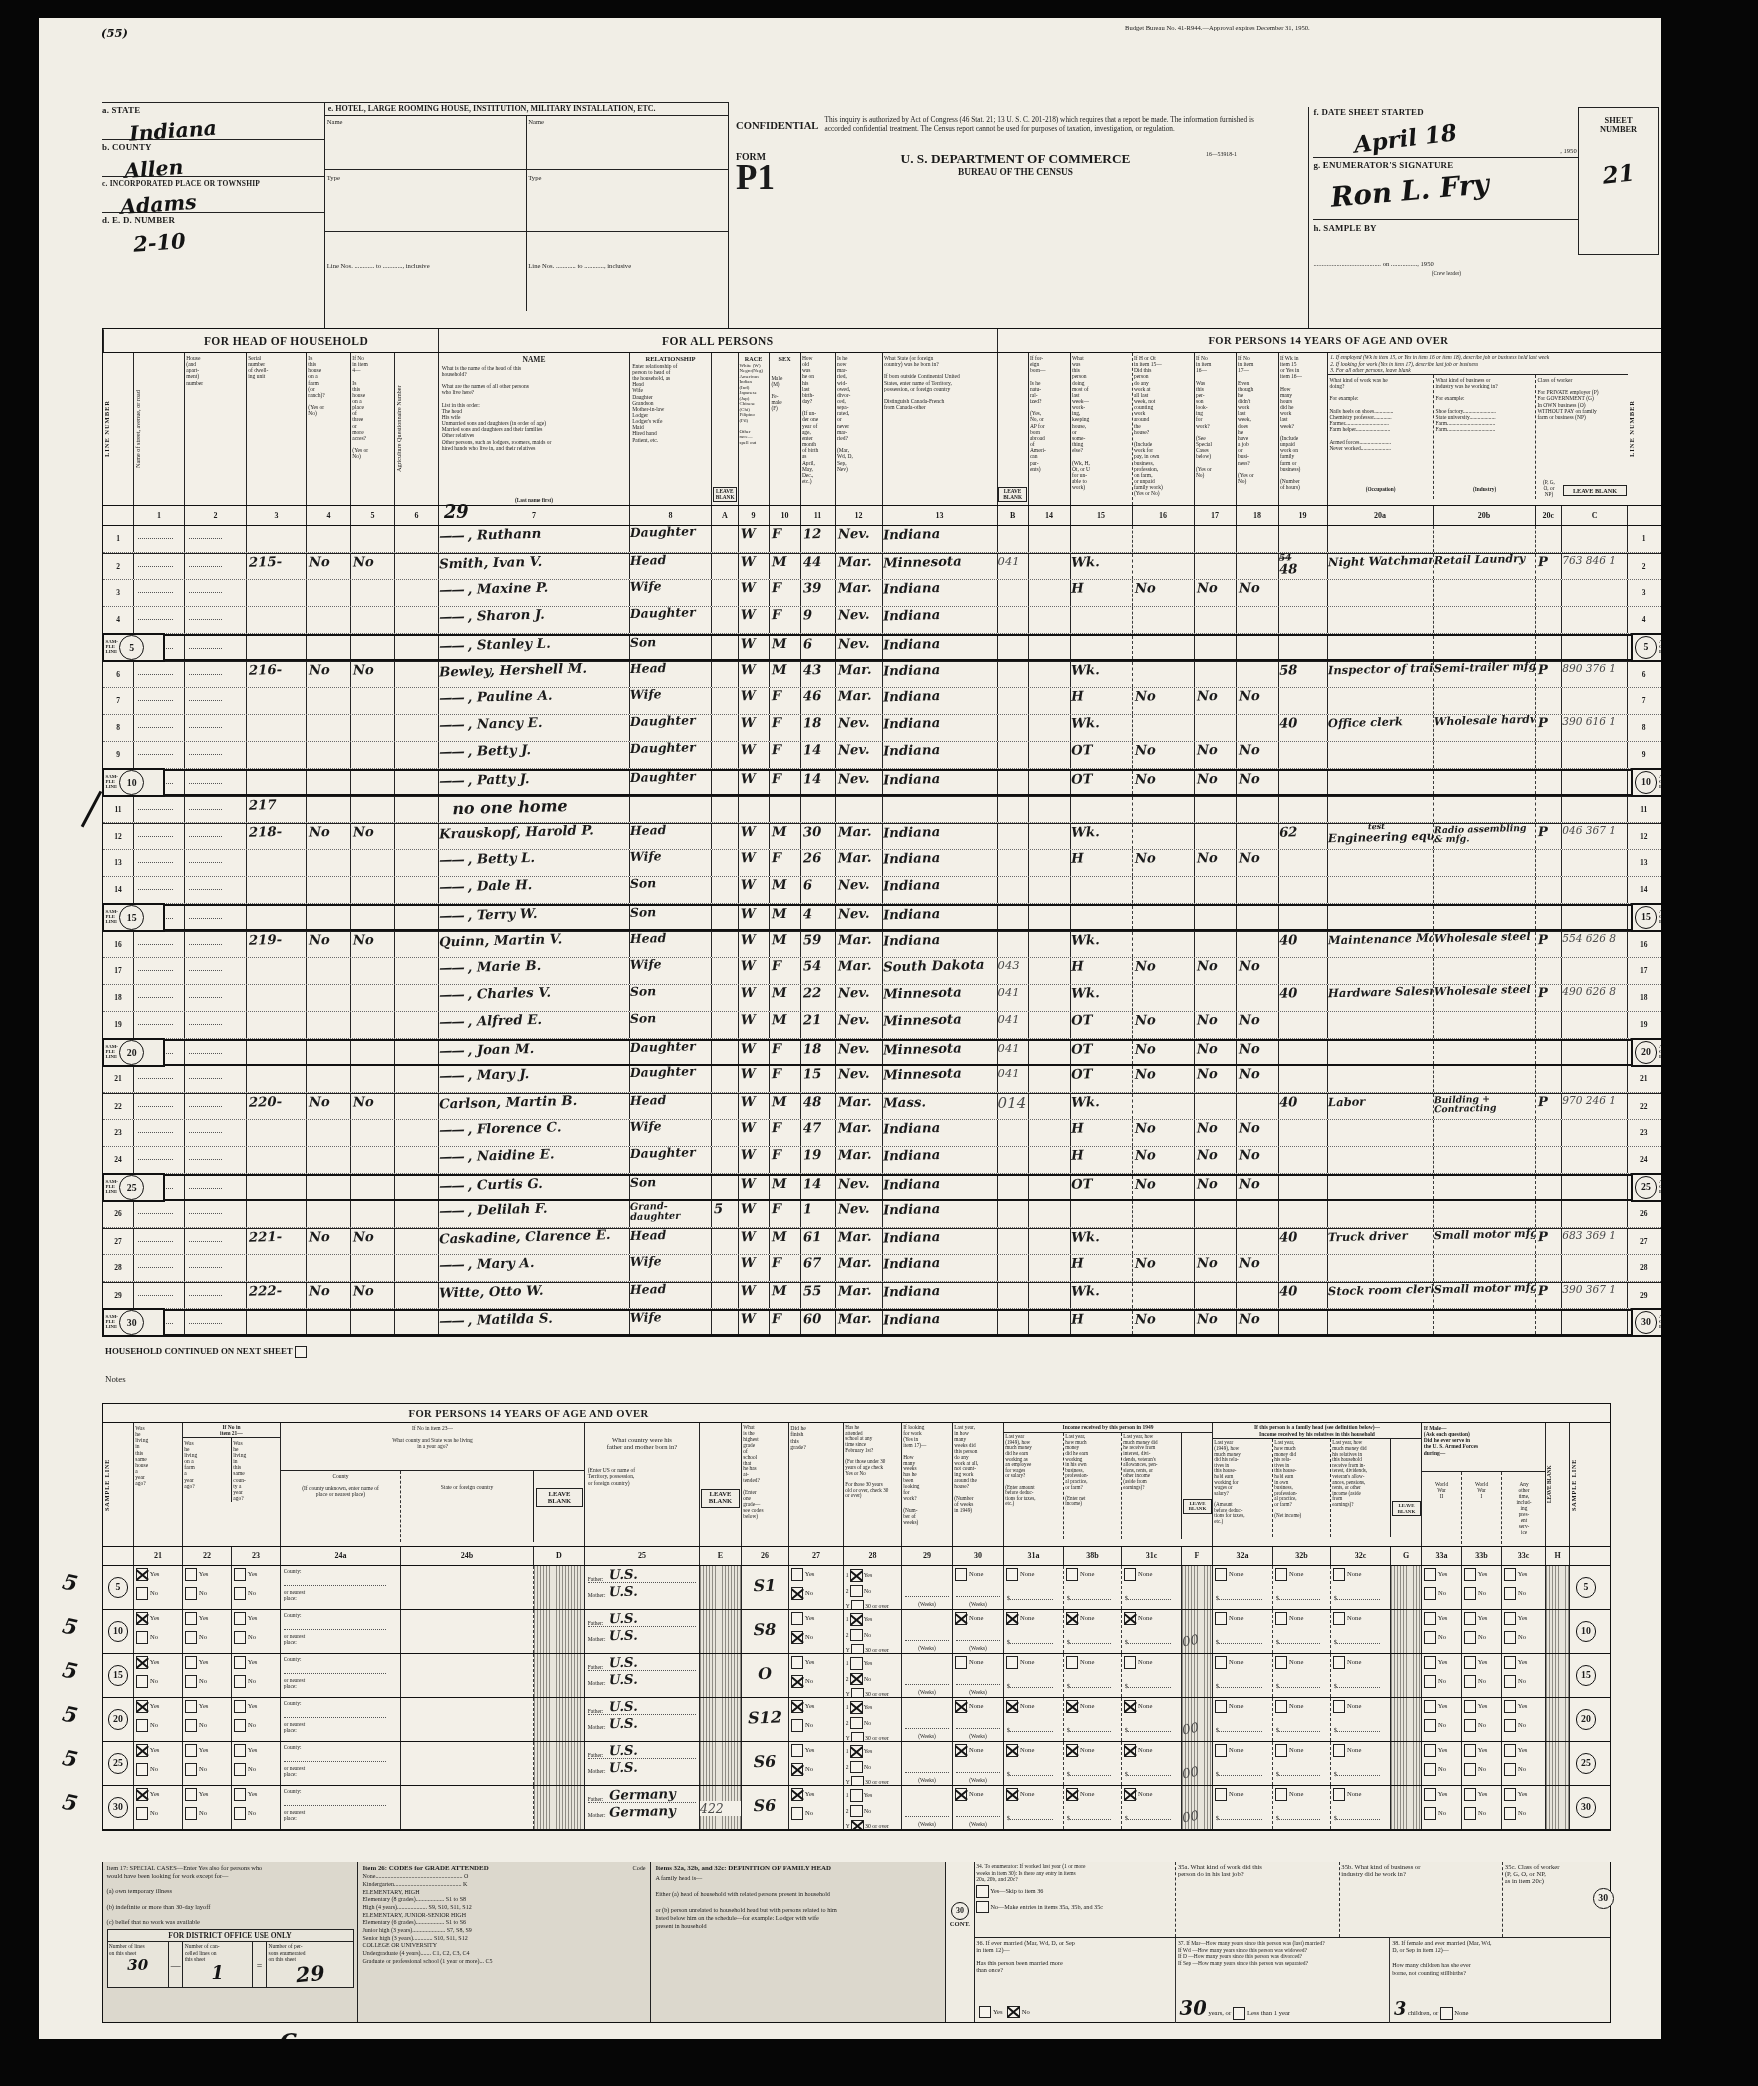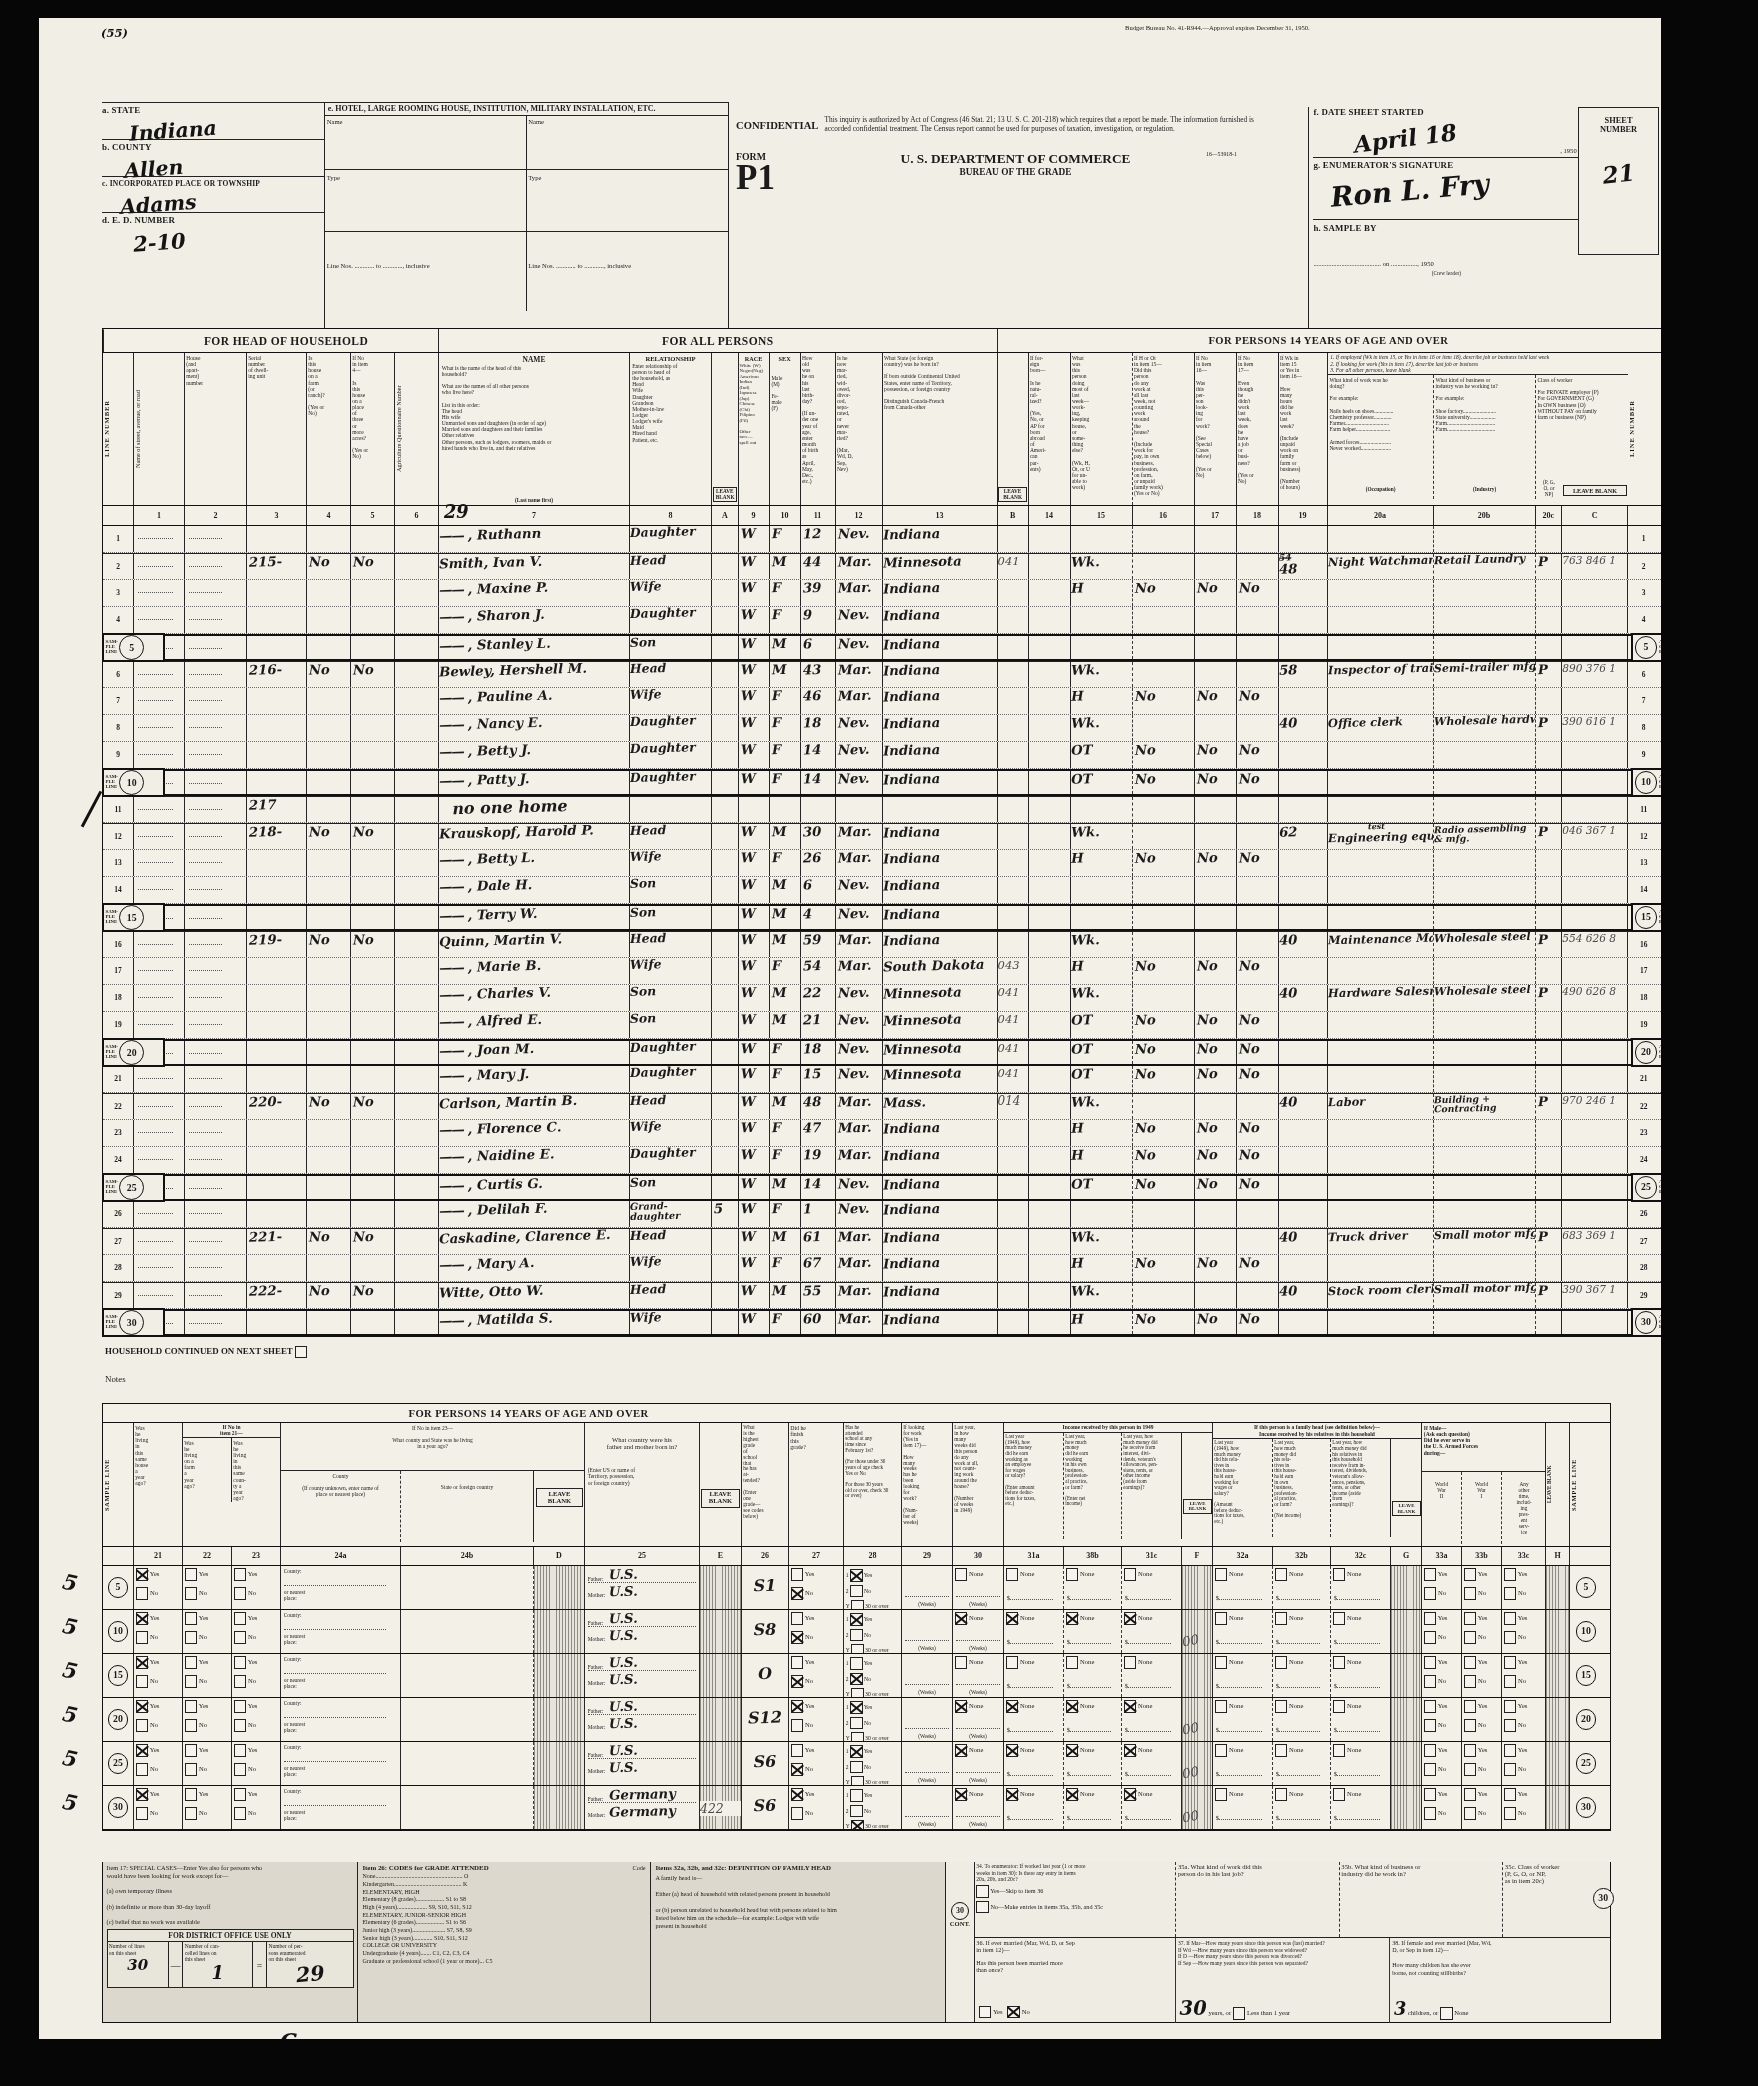--- a/index.html
+++ b/index.html
@@ -91,21 +91,21 @@
       <div class="b" style="font-size:10.6px;margin-top:13.3px;">CONFIDENTIAL</div>
       <div style="font-size:7.3px;line-height:1.25;width:448px;margin-top:8px;">This inquiry is authorized by Act of Congress (46 Stat. 21; 13 U. S. C. 201-218) which requires that a report be made. The information furnished is accorded confidential treatment.  The Census report cannot be used for purposes of taxation, investigation, or regulation.</div>
     </div>
     <div style="display:flex;margin-top:17.7px;">
       <div style="width:89px;">
         <div class="b" style="font-size:9.8px;">FORM</div>
         <div class="b" style="font-size:35px;line-height:.9;">P1</div>
       </div>
       <div style="width:381px;text-align:center;">
         <div class="b" style="font-size:13.3px;">U. S. DEPARTMENT OF COMMERCE</div>
-        <div class="b" style="font-size:9.3px;">BUREAU OF THE GRADE</div>
+        <div class="b" style="font-size:9.3px;">BUREAU OF THE CENSUS</div>
       </div>
       <div style="font-size:5.8px;">16—53918-1</div>
     </div>
   </div>
 
   <div class="abs" style="left:1269px;top:89px;width:266px;height:222px;border-left:1.3px solid #222;padding-left:4.4px;">
     <div class="lbl">f. DATE SHEET STARTED</div>
     <div style="position:relative;height:40px;">
       <div class="hw" style="font-size:23px;margin-left:40px;transform:rotate(-7deg);">April 18</div>
       <div class="abs small" style="right:2.7px;bottom:1.8px;">, 1950</div>
@@ -1676,21 +1676,21 @@
           <div class="cell">
             <div class="hwc" style="padding: 0px 1.8px;">48</div>
           </div>
           <div class="cell">
             <div class="hwc" style="padding: 0px 1.8px;">Mar.</div>
           </div>
           <div class="cell">
             <div class="hwc" style="white-space: nowrap;">Mass.</div>
           </div>
           <div class="cell">
-            <div class="pencil" style="font-size: 12px;">014</div>
+            <div class="pencil" style="font-size: 15px;">014</div>
           </div>
           <div class="cell"></div>
           <div class="cell dashR">
             <div class="hwc">Wk.</div>
           </div>
           <div class="cell"></div>
           <div class="cell"></div>
           <div class="cell"></div>
           <div class="cell">
             <div class="hwc">40</div>

